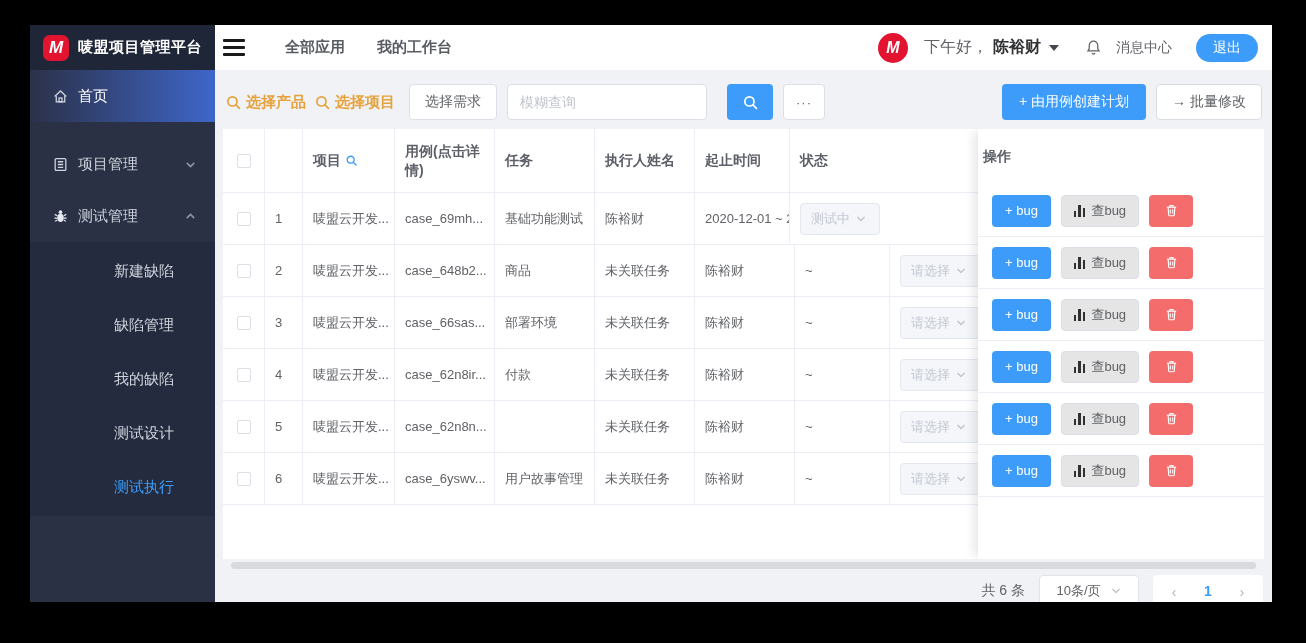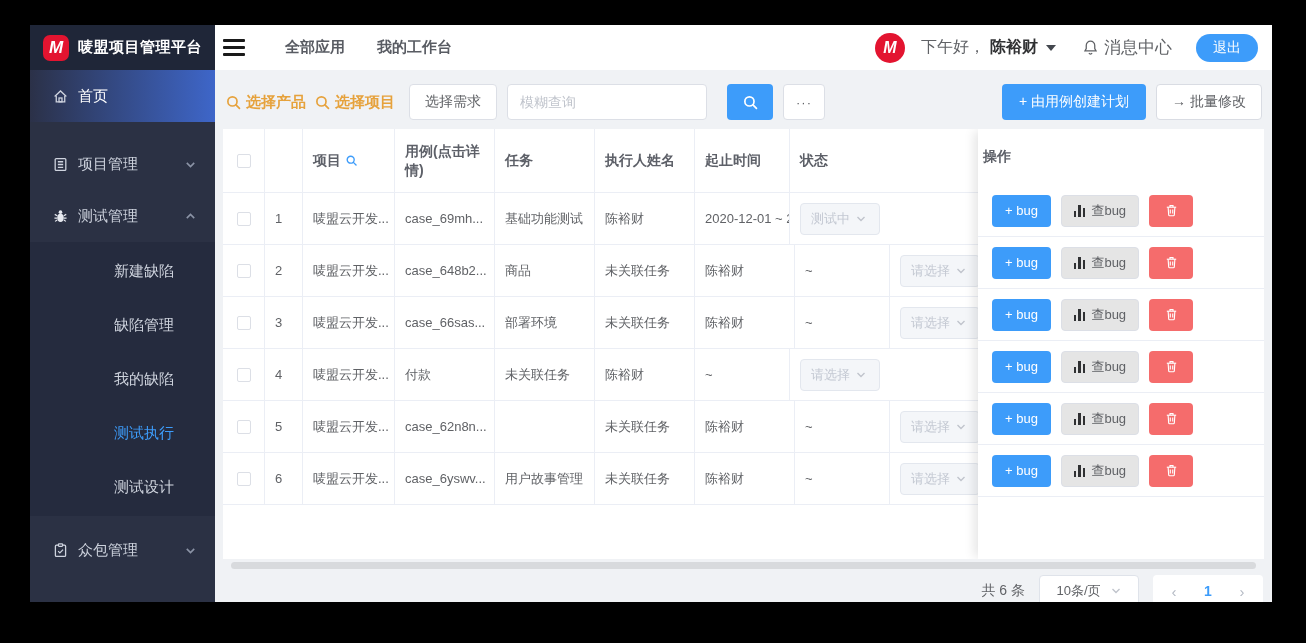--- a/index.html
+++ b/index.html
@@ -14,21 +14,21 @@
   .topbar { flex:1; background:#fff; display:flex; align-items:center; padding:0 14px 0 8px; }
   .hamburger { width:22px; display:flex; flex-direction:column; gap:4px; cursor:pointer; margin-right:40px; }
   .hamburger span { display:block; height:3px; background:#1a1a1a; border-radius:1px; }
   .top-tabs { display:flex; gap:32px; }
   .top-tab { font-size:15px; font-weight:700; color:#595c63; cursor:pointer; }
   .top-right { margin-left:auto; display:flex; align-items:center; gap:16px; }
   .avatar { width:30px; height:30px; border-radius:50%; background:#e31430; color:#fff; font-weight:900; font-style:italic; font-size:16px; display:grid; place-items:center; }
   .greet { font-size:16px; color:#606266; display:flex; align-items:center; gap:5px; }
   .greet b { color:#303133; }
   .caret-down { width:0; height:0; border-left:5px solid transparent; border-right:5px solid transparent; border-top:6px solid #43474e; margin-left:3px; }
-  .msg { display:flex; align-items:center; gap:5px; font-size:17px; color:#606266; margin-left:10px; cursor:pointer; }
+  .msg { display:flex; align-items:center; gap:14px; font-size:14px; color:#606266; margin-left:10px; cursor:pointer; }
   .btn-logout { height:28px; padding:0 17px; border:none; border-radius:14px; background:#3d9cfa; color:#fff; font-size:14px; cursor:pointer; margin-left:8px; }
 
   
   .sidebar { position:absolute; left:0; top:45px; width:185px; bottom:0; background:#2b3144; overflow:hidden; }
   .side-item { height:52px; display:flex; align-items:center; padding-left:22px; gap:9px; color:#ccd1dc; font-size:15px; cursor:pointer;text-align:center; }
   .side-item.active-home { background:linear-gradient(90deg,#2b3148 0%,#3e66c9 100%); color:#fff; }
   .side-item .chev { margin-left:auto; margin-right:16px; }
   .grp { height:44px; }
   .grp-project { margin-top:20px; }
   .grp-test { margin-top:8px; }
@@ -157,33 +157,22 @@
         </svg>
       <span>测试管理</span>
       <svg class="chev nav-chev icon16" viewBox="0 0 16 16">
           <polyline points="4.5,9.5 8,6 11.5,9.5"></polyline>
         </svg>
     </div>
     <div class="submenu">
       <div class="sub-item">新建缺陷</div>
       <div class="sub-item">缺陷管理</div>
       <div class="sub-item">我的缺陷</div>
+      <div class="sub-item">测试设计</div>
       <div class="sub-item active">测试执行</div>
-      <div class="sub-item">测试设计</div>
-    </div>
-    <div class="side-item grp grp-crowd">
-      <svg class="icon16" viewBox="0 0 16 16" fill="none" stroke="#cfd4df" stroke-width="1.2">
-          <rect x="3.2" y="3" width="9.6" height="10.6" rx="1"></rect>
-          <rect x="6" y="1.8" width="4" height="2.4" rx="0.8" fill="#2b3144"></rect>
-          <polyline points="5.8,8.6 7.4,10.2 10.4,7.2"></polyline>
-        </svg>
-      <span>众包管理</span>
-      <svg class="chev nav-chev icon16" viewBox="0 0 16 16">
-          <polyline points="4.5,6.5 8,10 11.5,6.5"></polyline>
-        </svg>
     </div>
     <div class="side-item grp grp-partial">
       
       
     </div>
   </div>
 
   <div class="main">
 
     <div class="toolbar">
@@ -300,20 +289,21 @@
             </div>
         </div>
       </div>
 
       <div class="t-row">
         <div class="t-cell w-check">
             <span class="checkbox"></span>
           </div>
         <div class="t-cell w-idx">4</div>
         <div class="t-cell w-proj">唛盟云开发...</div>
+        <div class="t-cell w-case">case_62n8ir...</div>
         <div class="t-cell w-req">付款</div>
         <div class="t-cell w-task">未关联任务</div>
         <div class="t-cell w-exec">陈裕财</div>
         <div class="t-cell w-time">~</div>
         <div class="t-cell w-stat">
           <div class="status-select">
               <span class="status-text">请选择</span>
               <svg class="sel-chev" viewBox="0 0 12 12">
                 <polyline points="2.5,4 6,7.5 9.5,4"></polyline>
               </svg>

